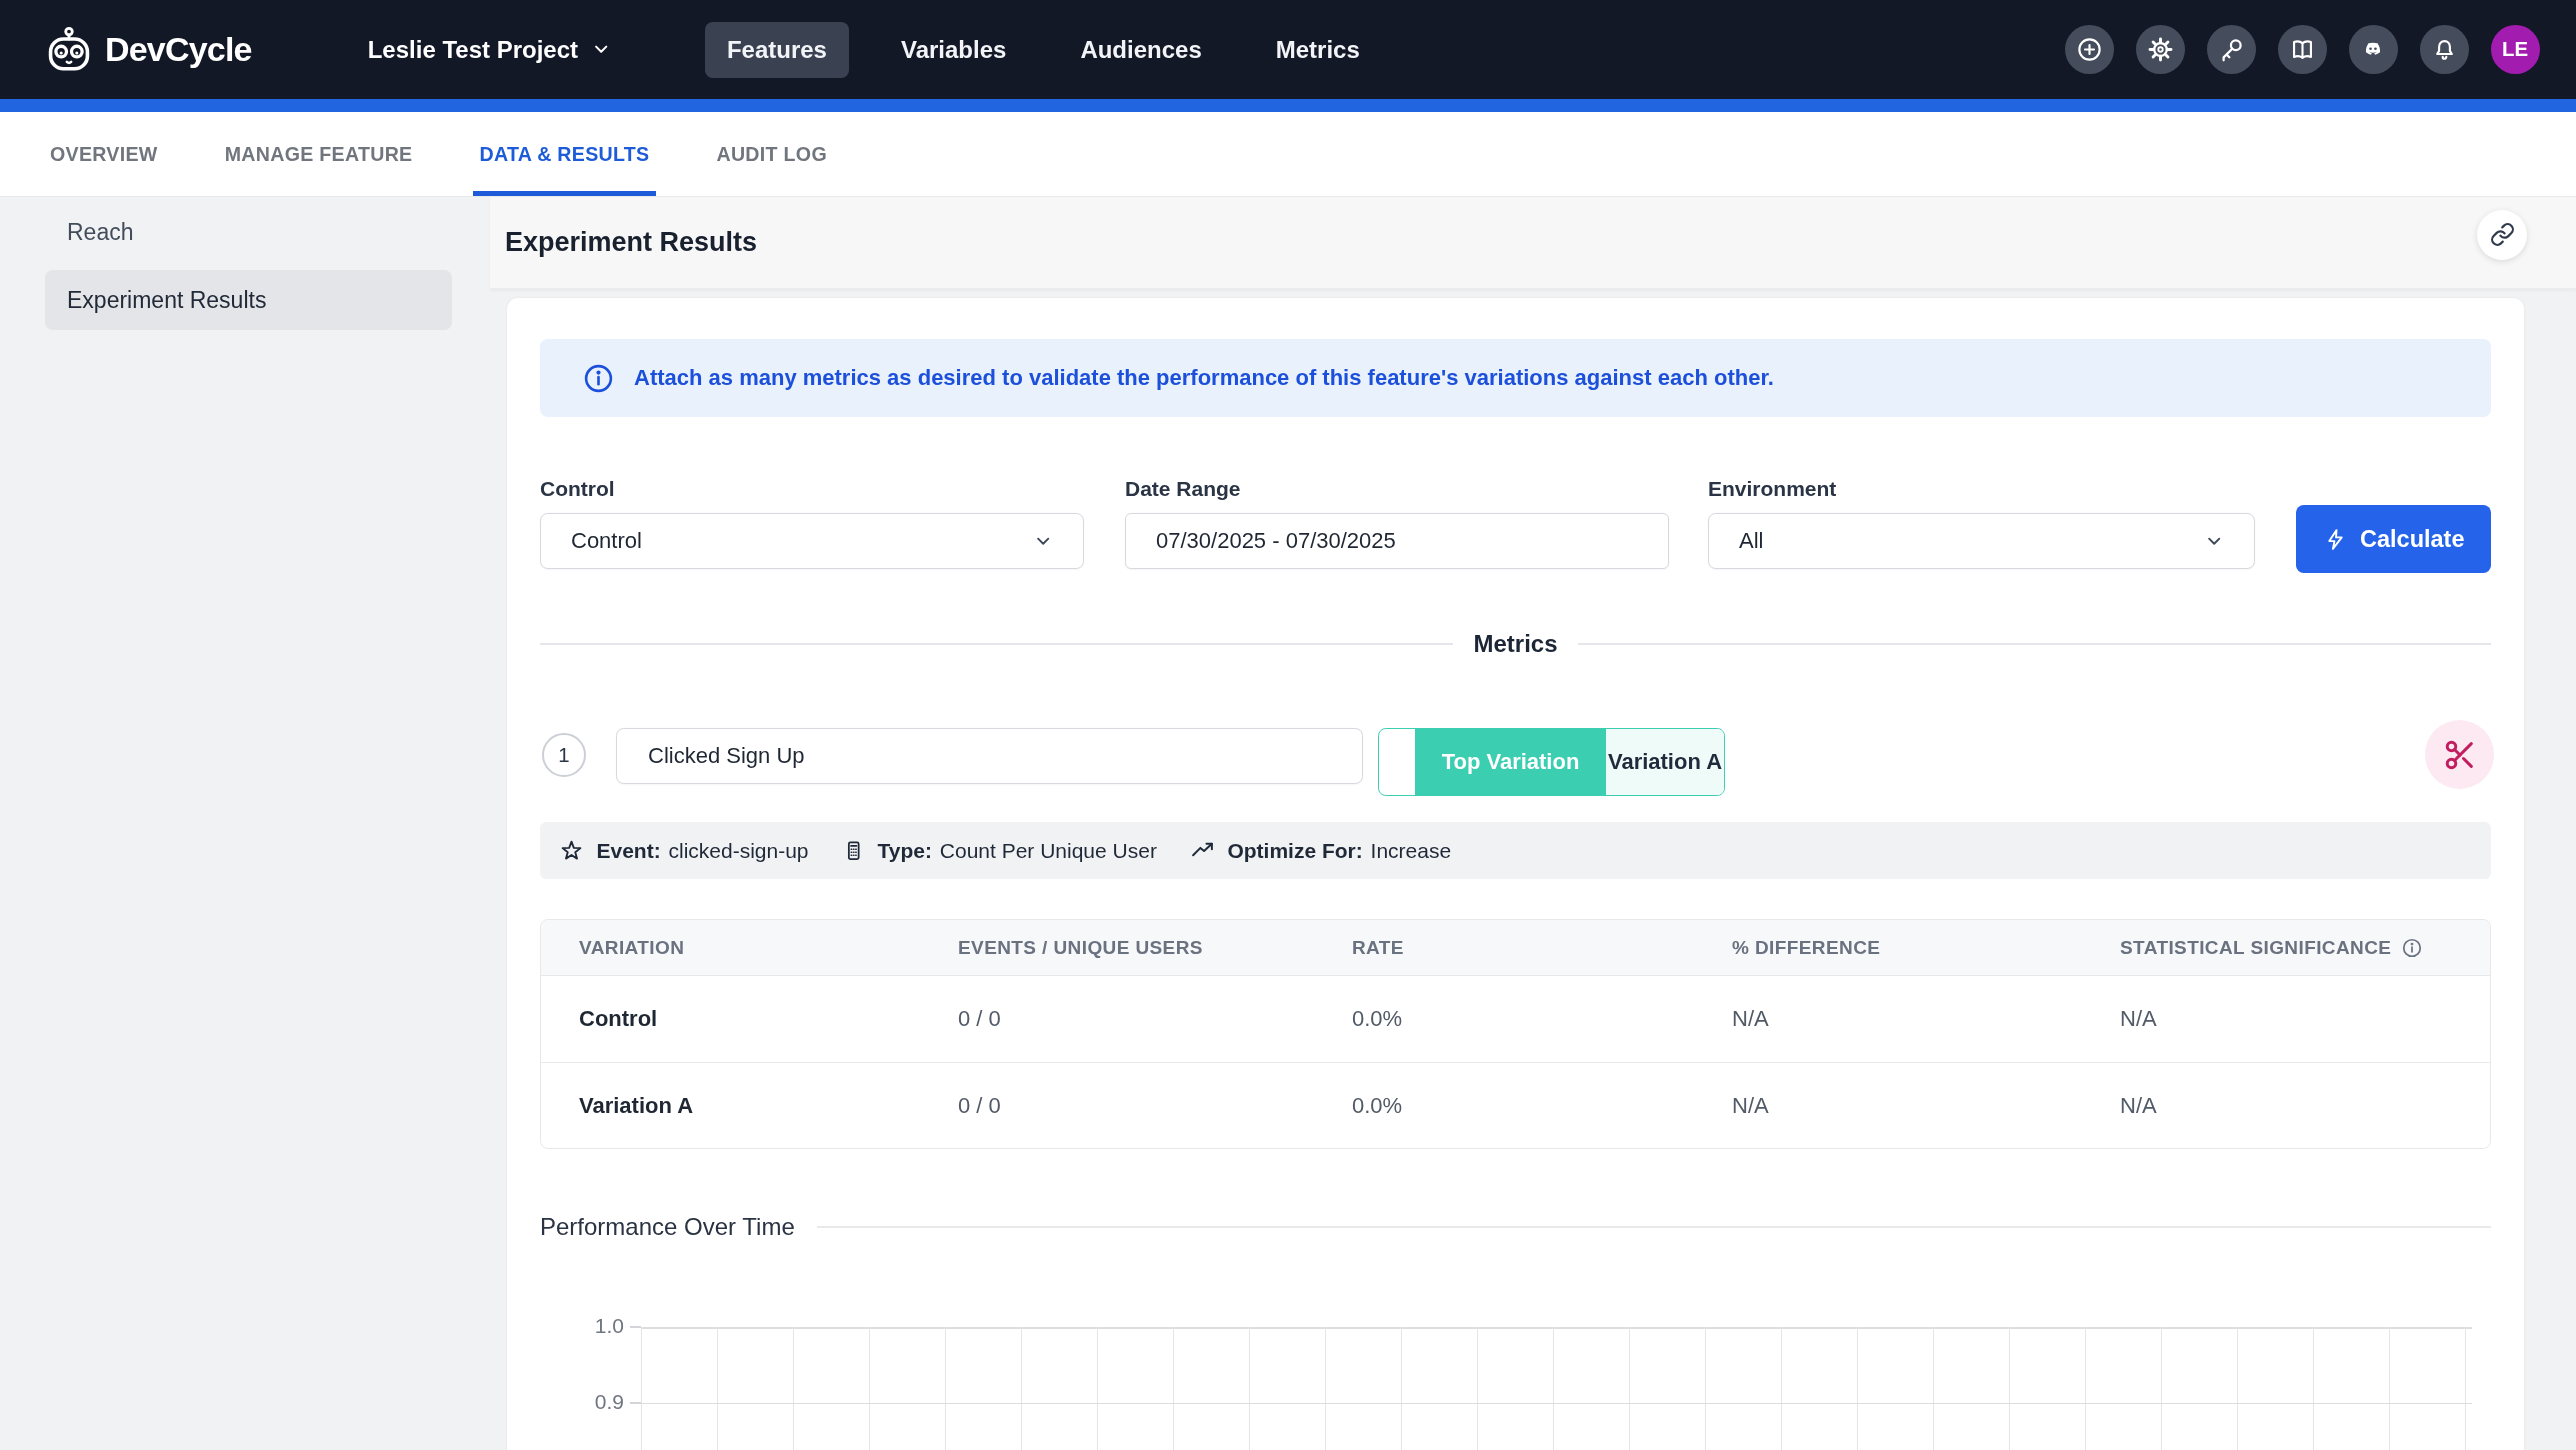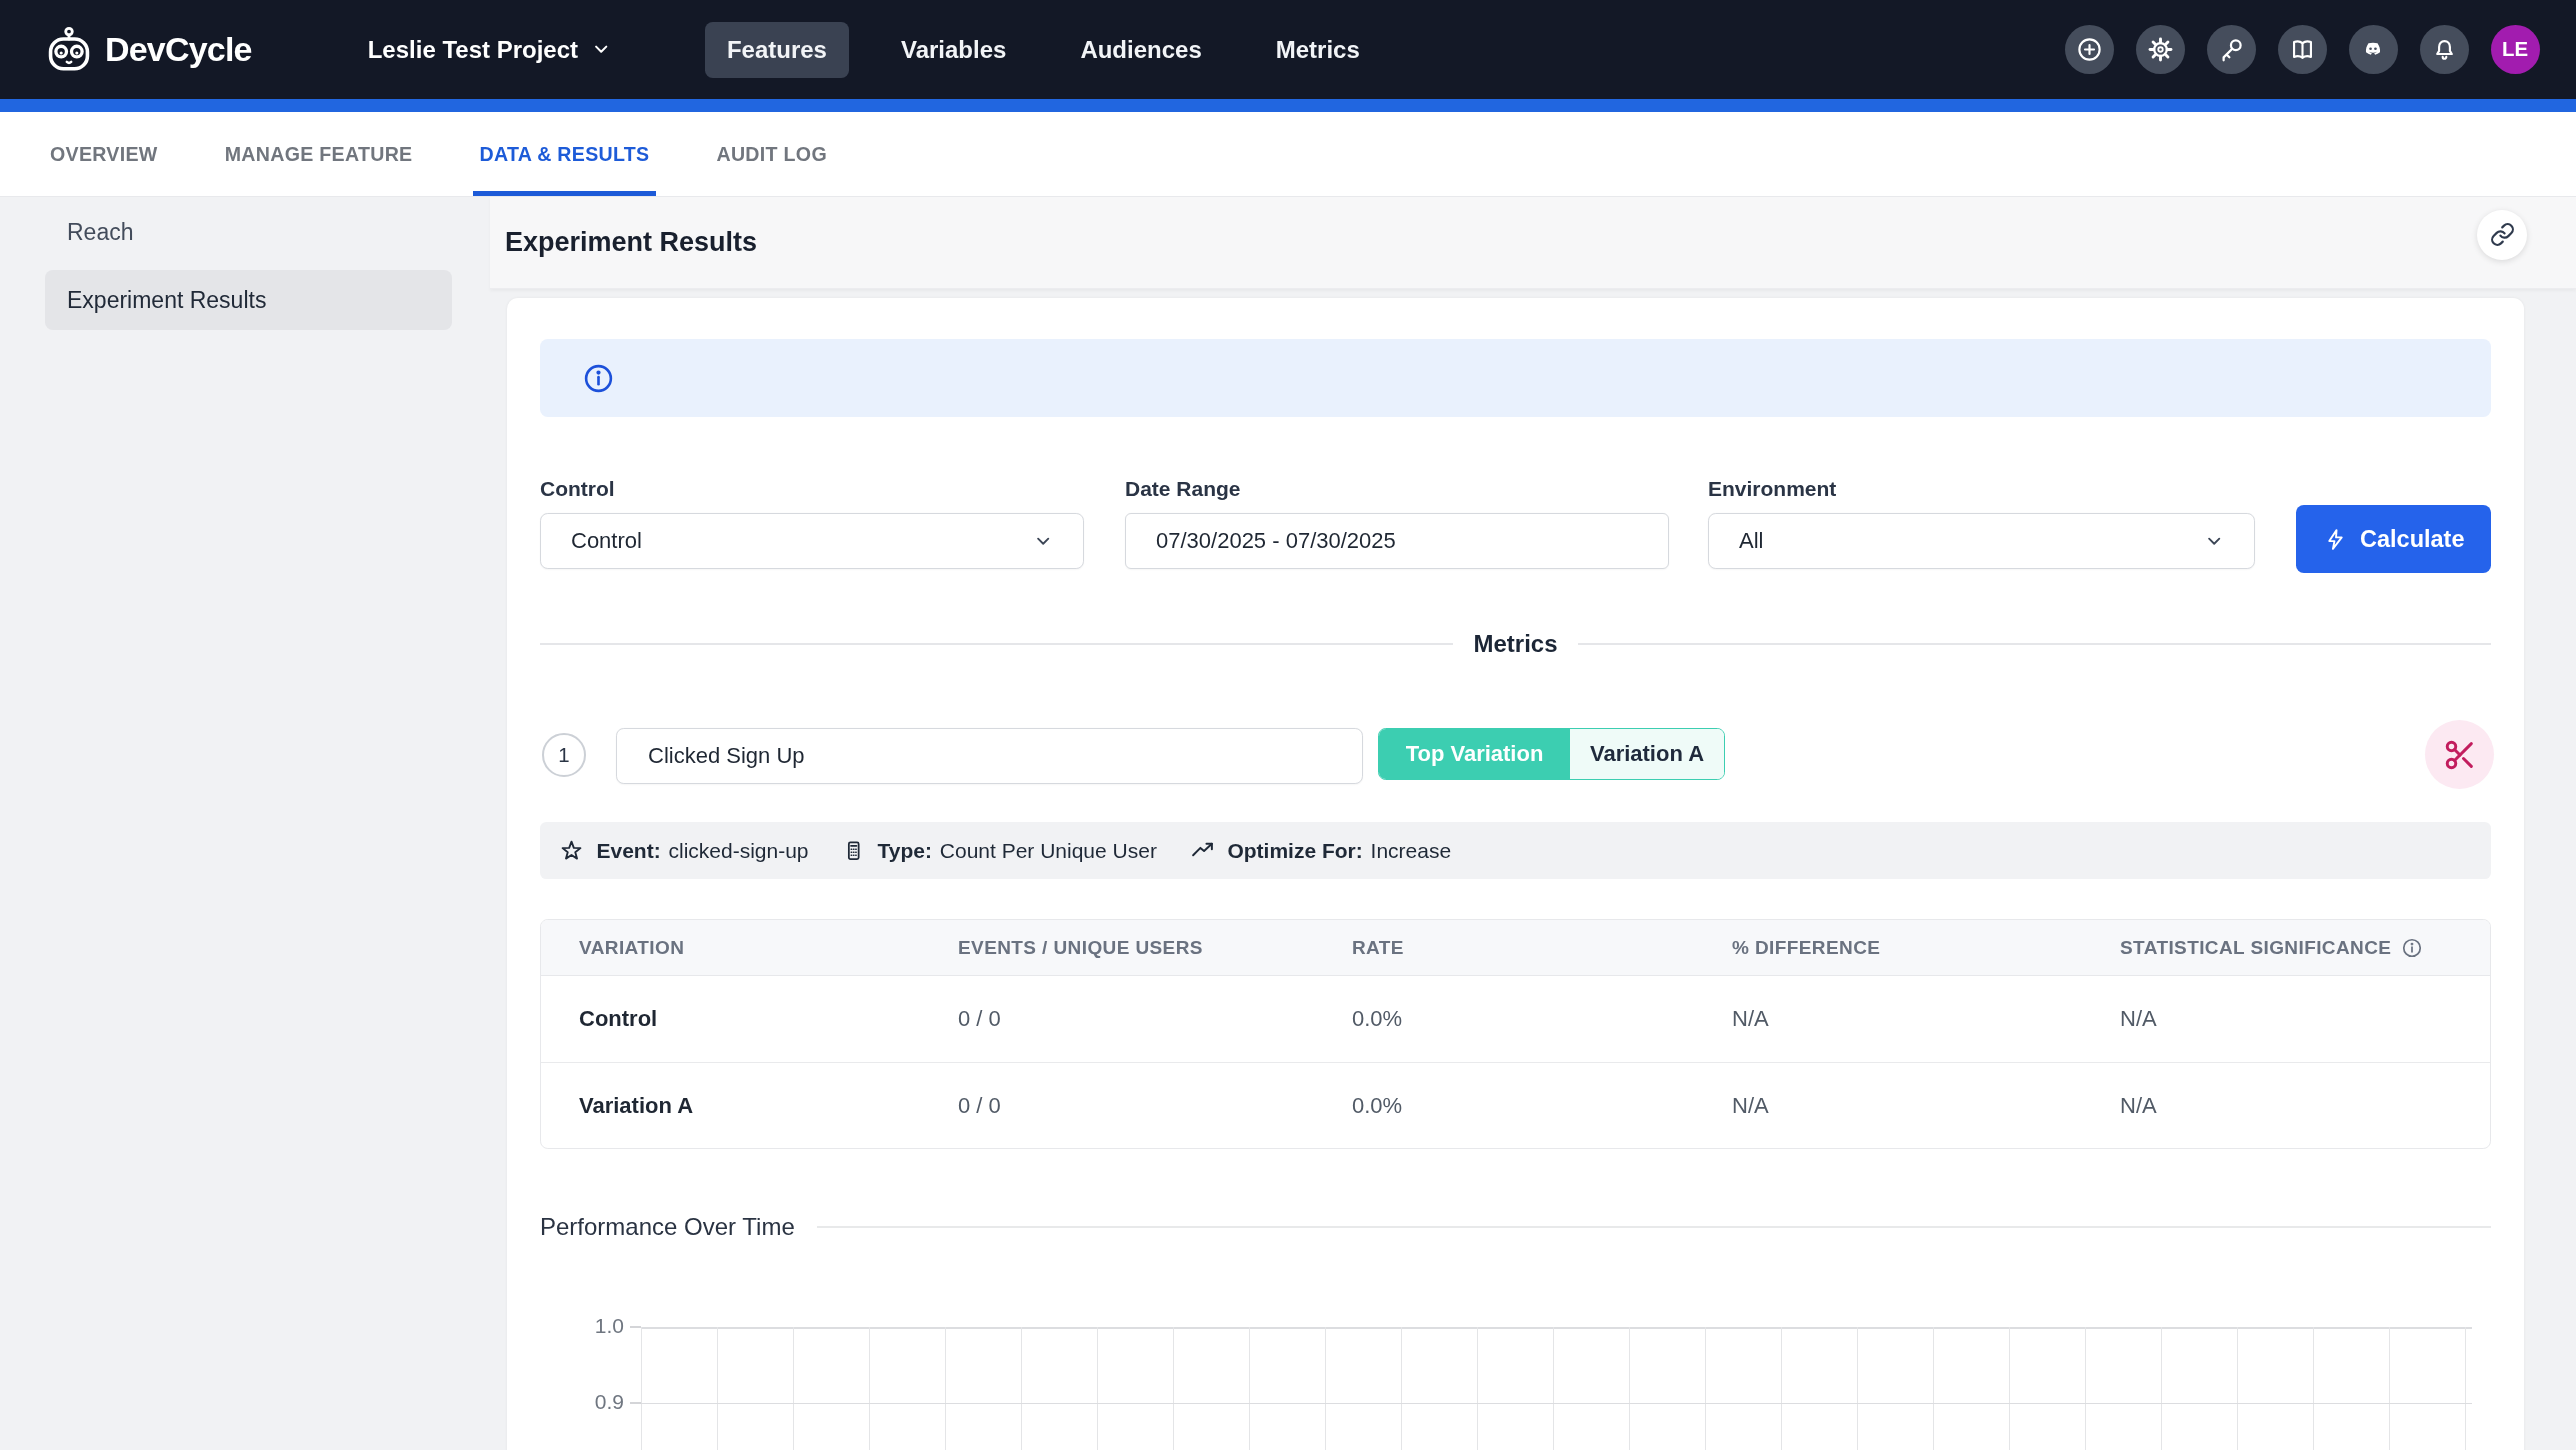--- a/index.html
+++ b/index.html
@@ -108,22 +108,22 @@
     position:absolute; left:35px; top:435px; width:44px; height:44px; border-radius:50%;
     border:2.3px solid #ccd0d6; display:flex; align-items:center; justify-content:center;
     font-size:20.4px; color:#2a3445; background:#fff;
   }
   .metric-input {
     position:absolute; left:109px; top:430px; width:747px; height:56px;
     border:0.8px solid #d6d9de; border-radius:7.8px; box-shadow:0 0.8px 1.6px rgba(0,0,0,0.04);
     display:flex; align-items:center; padding-left:31px; font-size:22px; color:#1f2733; background:#fff;
   }
   .variation-toggle {
-    position:absolute; left:871px; top:430px; width:347px; height:52px;
-    border:1.6px solid #3cceb1; border-radius:7.8px; overflow:hidden; display:flex;
+    position:absolute; left:871px; top:430px; width:347px; height:68px;
+    border:1.6px solid #3cceb1; border-radius:7.8px; overflow:hidden; display:flex;padding-left:36px;
   }
   .toggle-seg { display:flex; align-items:center; justify-content:center; font-size:22px; font-weight:600; cursor:pointer; }
   .toggle-seg.active { width:191px; background:#3cceb1; color:#fff; }
   .toggle-seg.inactive { flex:1; background:#effbf8; color:#1f2a3c; }
   .scissors-btn {
     position:absolute; left:1918px; top:422px; width:69px; height:69px; border-radius:50%;
     background:#fce9f2; border:none; display:flex; align-items:center; justify-content:center; cursor:pointer;
   }
 
   .event-row {
@@ -305,20 +305,21 @@
 <main class="card">
 
   <div class="banner">
     <span>
       <svg width="33" height="33" viewBox="0 0 24 24" fill="none" stroke="#1c50da" stroke-width="1.9" stroke-linecap="round">
           <circle cx="12" cy="12" r="9"></circle>
           <line x1="12" y1="11" x2="12" y2="16.2"></line>
           <circle cx="12" cy="7.7" r="0.6" fill="#1c50da"></circle>
         </svg>
     </span>
+    <span class="banner-text">Attach as many metrics as desired to validate the performance of this feature's variations against each other.</span>
   </div>
 
   <div class="field-label" style="left:33px;">Control</div>
   <div class="field-label" style="left:618px;">Date Range</div>
   <div class="field-label" style="left:1201px;">Environment</div>
 
   <div class="select" style="left:33px; width:544px;">
     <span class="sel-value">Control</span>
     <span>
       <svg width="20.4" height="20.4" viewBox="0 0 24 24" fill="none" stroke="#3c4656" stroke-width="2.2" stroke-linecap="round" stroke-linejoin="round">

